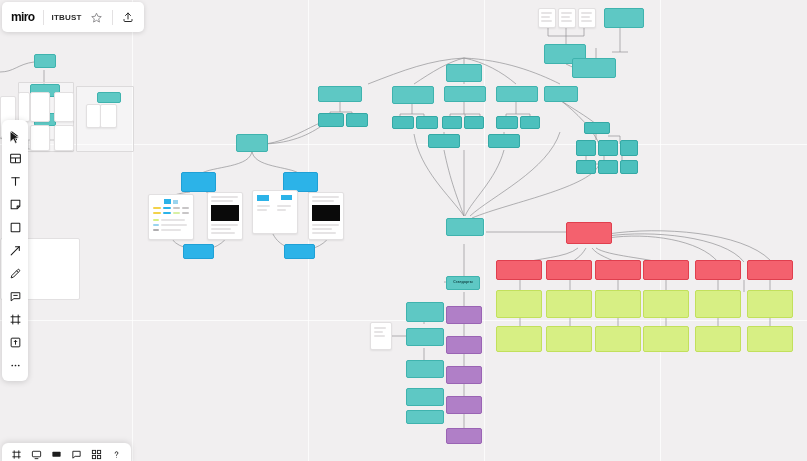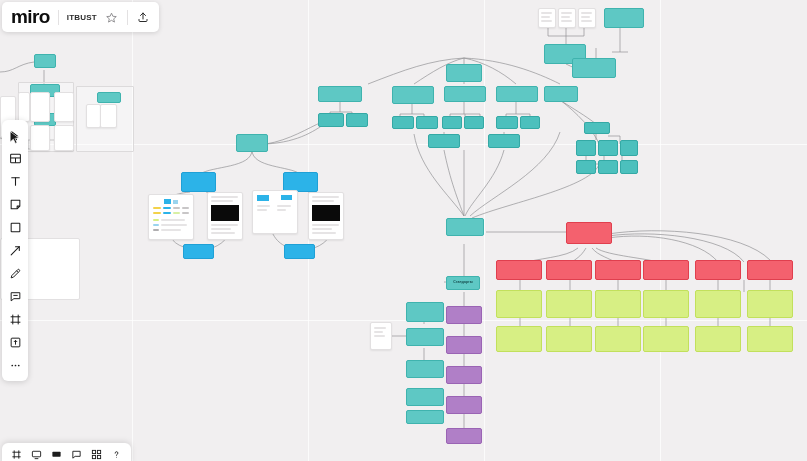--- a/index.html
+++ b/index.html
@@ -34,21 +34,21 @@
   .purple{background:#b07fc7;border:1px solid #9a64b4;color:#3d1a4c;}
   .card{background:#ffffff;border:1px solid #e2e0e1;border-radius:2px;
     box-shadow:0 1px 2px rgba(0,0,0,.07);position:absolute;overflow:hidden;}
   .frame{position:absolute;border:1px solid #dcdadb;background:rgba(255,255,255,.32);border-radius:1px;}
   .tiny-row{position:absolute;height:2px;background:#e6e4e5;border-radius:1px;}
   .blk{position:absolute;background:#0a0a0a;}
   
   #header{position:absolute;top:2px;left:2px;height:30px;
     background:#fff;border-radius:5px;box-shadow:0 1px 5px rgba(0,0,0,.14);
     display:flex;align-items:center;padding:0 9px;gap:8px;z-index:40;}
-  #logo{font-size:19px;font-weight:700;letter-spacing:-.6px;color:#0d0d0d;}
+  #logo{font-size:12px;font-weight:700;letter-spacing:-.6px;color:#0d0d0d;}
   .hdiv{width:1px;height:15px;background:#e3e1e2;}
   #board-name{font-size:8px;font-weight:700;color:#2b2b2b;letter-spacing:.2px;}
   .hicon{width:14px;height:14px;display:flex;align-items:center;justify-content:center;
     color:#8b8a8c;cursor:pointer;}
   .hicon svg{display:block;}
   
   #toolbar{position:absolute;left:2px;top:120px;width:26px;
     background:#fff;border-radius:6px;box-shadow:0 1px 6px rgba(0,0,0,.16);
     padding:5px 0;display:flex;flex-direction:column;align-items:center;gap:2px;z-index:40;}
   .tool{width:22px;height:21px;display:flex;align-items:center;justify-content:center;

